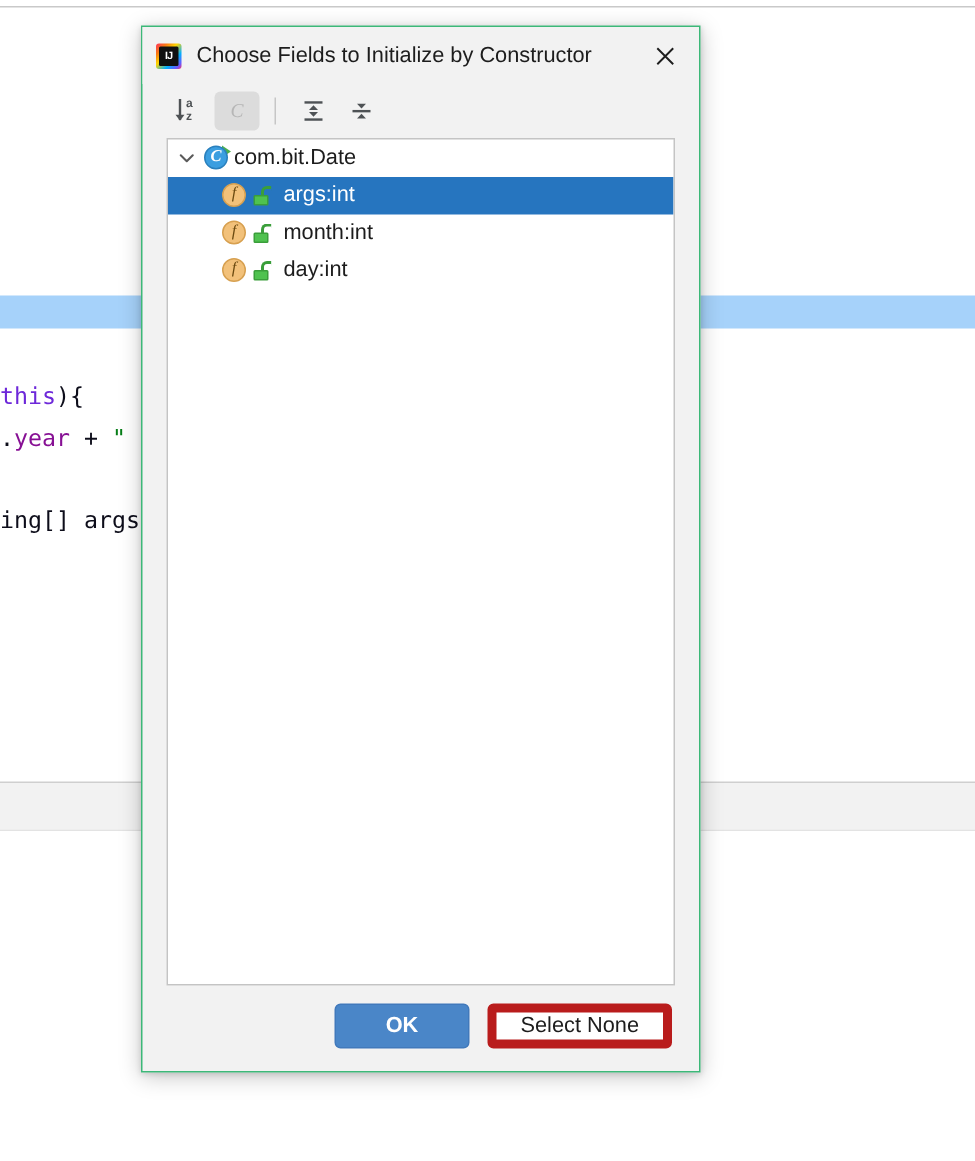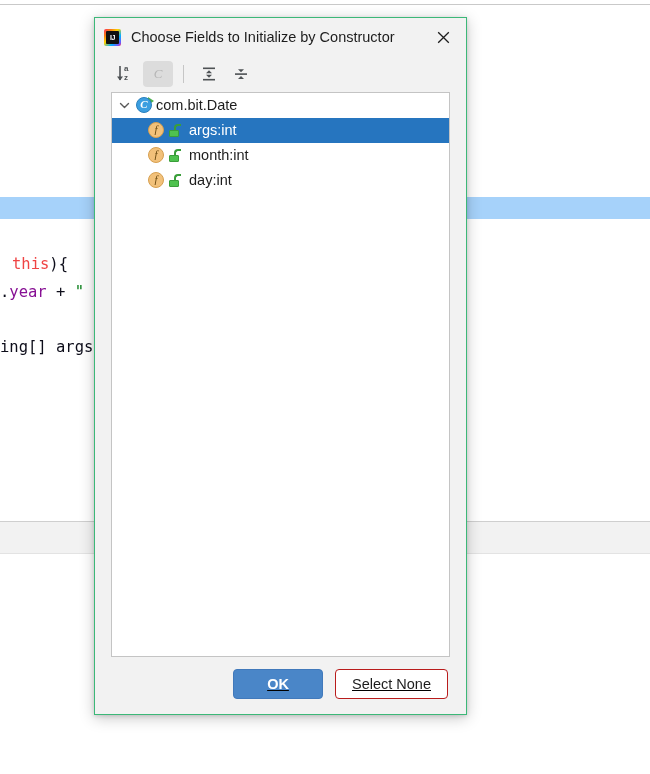--- a/index.html
+++ b/index.html
@@ -41,21 +41,21 @@
     white-space: pre;
   }
   .code-line {
     position: absolute;
     left: 0;
     letter-spacing: 0px;
   }
   .code-line.l1 { top: 255px; }
   .code-line.l2 { top: 283px; }
   .code-line.l3 { top: 338px; }
-  .tok-kw     { color: #ef4444; padding-left: 12px; }
+  .tok-kw     { color: #6d28d9; }
   .tok-plain  { color: #0d0d1a; }
   .tok-field  { color: #871094; margin-top: 30px; }
   .tok-str    { color: #067d17; }
   .tok-punct  { color: #0d0d1a; }
 
   .ide-hrule {
     position: absolute;
     left: 0; top: 521px;
     width: 650px; height: 1px;
     background: #cfcfcf;
@@ -299,21 +299,20 @@
   
   .buttonbar {
     height: 57px;
     flex: 0 0 57px;
     display: flex;
     align-items: center;
     justify-content: flex-end;
     padding: 0 18px 4px 0;
     box-sizing: border-box;
     gap: 12px;
-    text-decoration: underline;
   }
   .btn {
     height: 30px;
     min-width: 88px;
     padding: 0 16px;
     border-radius: 4px;
     font-size: 14.5px;
     display: flex;
     align-items: center;
     justify-content: center;
@@ -322,21 +321,21 @@
   }
   .btn.primary {
     background: #4a86c8;
     border: 1px solid #4179bb;
     color: #ffffff;
     font-weight: bold;
     min-width: 90px;
   }
   .btn.secondary {
     background: #ffffff;
-    border: 1px solid #b91c1c;
+    border: 6px solid #b91c1c;
     color: #1d1d1d;
   }
 </style>
 </head>
 <body>
 
 <div id="root">
 
   <div class="ide-top-rule"></div>
 

